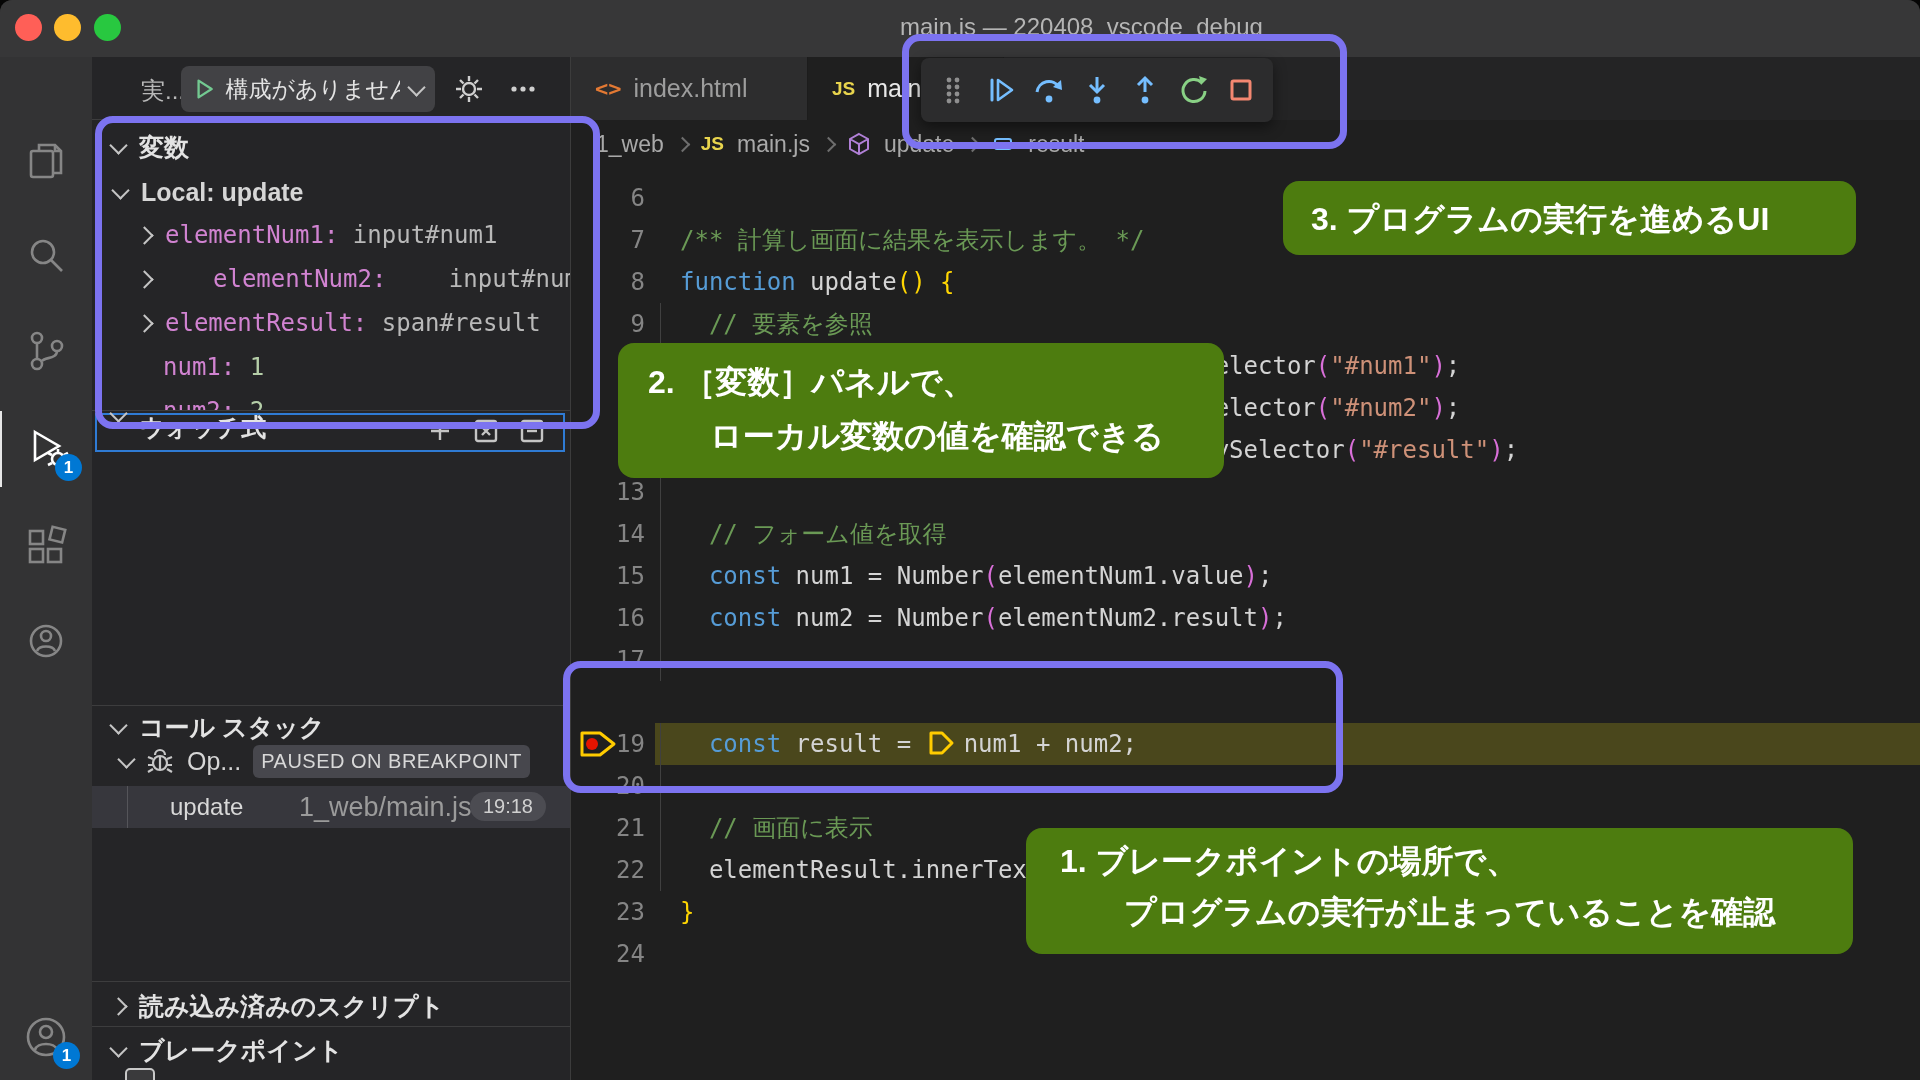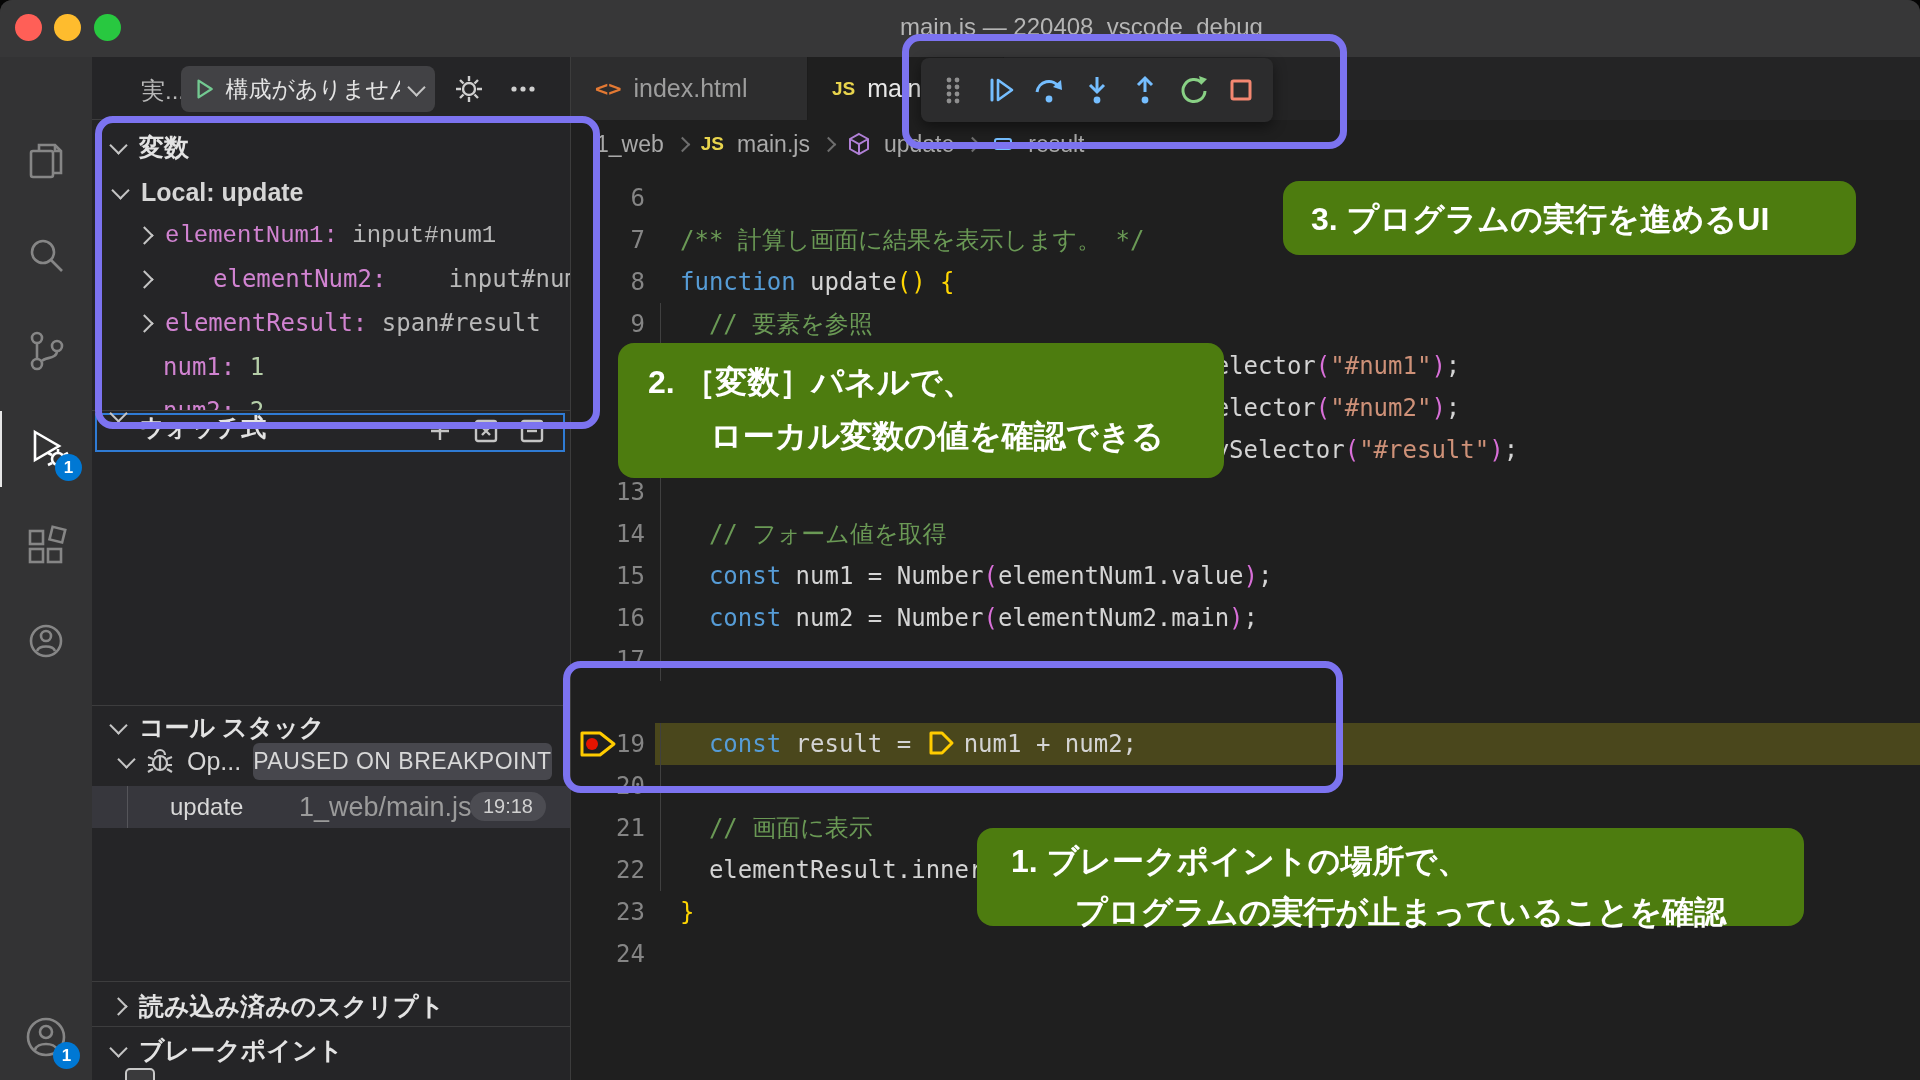--- a/index.html
+++ b/index.html
@@ -45,22 +45,22 @@
   .vnum{color:#b5cea8;}
   .watch-sect{position:absolute;left:0;top:353px;width:100%;height:295px;background:#252527;border-top:1px solid #3d3d3e;}
   .watch-focus{position:absolute;left:3px;top:2px;width:470px;height:39px;border:2px solid #2f7bd4;box-sizing:border-box;}
   .watch-head{position:absolute;left:20px;top:0;height:42px;display:flex;align-items:flex-start;gap:14px;
               font-weight:bold;font-size:25px;color:#e3e3e3;}
   .watch-icons{position:absolute;right:24px;top:6px;display:flex;gap:18px;}
   .watch-icons svg{stroke:#c5c5c5;fill:none;stroke-width:2.4;}
   .stack-sect{position:absolute;left:0;top:648px;width:100%;height:276px;background:#252527;border-top:1px solid #3d3d3e;}
   .sess-row{position:absolute;left:28px;top:34px;height:42px;display:flex;align-items:center;gap:12px;
             font-size:25px;color:#d6d6d6;}
-  .paused-badge{background:#47474d;color:#d8d8d8;font-size:23px;letter-spacing:.5px;border-radius:6px;
-                padding:5px 0;white-space:nowrap;}
+  .paused-badge{background:#47474d;color:#d8d8d8;font-size:20px;letter-spacing:.5px;border-radius:6px;
+                padding:5px 8px;white-space:nowrap;}
   .frame-row{position:absolute;left:0;top:80px;width:100%;height:42px;background:#37373d;}
   .frame-guide{position:absolute;left:35px;top:0;bottom:0;width:1px;background:#55555a;}
   .frame-fn{position:absolute;left:78px;top:0;line-height:42px;font-size:24px;color:#d8d8d8;}
   .frame-file{position:absolute;left:188px;top:0;line-height:42px;font-size:27px;color:#9b9b9b;margin-left:19px;}
   .frame-pos{position:absolute;right:24px;top:6px;background:#4c4c52;color:#d0d0d0;font-size:20px;
              border-radius:15px;padding:3px 13px;}
   .bp-check{position:absolute;left:33px;top:1011px;width:26px;height:26px;border:2px solid #c8c8c8;
             border-radius:5px;background:#3a3a3c;}
   
   .sidebar-edge{position:absolute;left:570px;top:57px;width:1px;height:1023px;background:#3c3c3c;}
@@ -194,21 +194,21 @@
 
     <div class="sect-head" style="top:69px;">
       <span class="chev down"></span>
       <span>変数</span>
     </div>
     <div class="scope-row" style="top:114px;">
       <span class="chev down"></span>
       <span>Local: update</span>
     </div>
     <div>
-        <div class="var-row" style="top: 157px; font-family: Liberation Mono, monospace;"><span class="chev right vchev"></span><span class="vname">elementNum1: </span><span class="vref">input#num1</span></div>
+        <div class="var-row" style="top: 157px;"><span class="chev right vchev"></span><span class="vname">elementNum1: </span><span class="vref">input#num1</span></div>
         <div class="var-row" style="top: 201px; gap: 48px;"><span class="chev right vchev"></span><span class="vname">elementNum2: </span><span class="vref">input#num2</span></div>
         <div class="var-row" style="top: 245px;"><span class="chev right vchev"></span><span class="vname">elementResult: </span><span class="vref">span#result</span></div>
         <div class="var-row" style="top: 289px;"><span class="vchev-sp"></span><span class="vname">num1: </span><span class="vnum">1</span></div>
         <div class="var-row" style="top: 333px;"><span class="vchev-sp"></span><span class="vname">num2: </span><span class="vnum">2</span></div>
       </div>
 
     <div class="watch-sect">
       <div class="watch-focus"></div>
       <div class="watch-head">
         <span class="chev down"></span>
@@ -341,21 +341,21 @@
         <span class="ctext"><span class="comment">  // フォーム値を取得</span></span>
       </div>
       <div class="code-line" style="top: 387px;">
         <span class="lnum">15</span>
         <span class="iguide"></span>
         <span class="ctext"><span class="kw">  const</span><span class="plain"> num1 = Number</span><span class="b2">(</span><span class="plain">elementNum1.value</span><span class="b2">)</span><span class="plain">;</span></span>
       </div>
       <div class="code-line" style="top: 429px;">
         <span class="lnum">16</span>
         <span class="iguide"></span>
-        <span class="ctext"><span class="kw">  const</span><span class="plain"> num2 = Number</span><span class="b2">(</span><span class="plain">elementNum2.main</span><span class="b2">)</span><span class="plain">;</span></span>
+        <span class="ctext"><span class="kw">  const</span><span class="plain"> num2 = Number</span><span class="b2">(</span><span class="plain">elementNum2.result</span><span class="b2">)</span><span class="plain">;</span></span>
       </div>
       <div class="code-line" style="top: 471px;">
         <span class="lnum">17</span>
         <span class="iguide"></span>
         <span class="ctext"></span>
       </div>
       <div class="code-line current" style="top: 555px;">
         <span class="lnum">19</span>
         <span class="iguide"></span>
         <svg class="bp-icon" width="42" height="28" viewBox="0 0 42 28">
@@ -448,18 +448,18 @@
   <div class="obox" style="left:95px;top:116px;width:491px;height:299px;"></div>
   <div class="obox" style="left:563px;top:661px;width:766px;height:118px;"></div>
 
   <div class="note" style="left:1283px;top:181px;width:573px;height:74px;">
     <span class="nl" style="left:28px;top:17px;">3. プログラムの実行を進めるUI</span>
   </div>
   <div class="note" style="left:618px;top:343px;width:606px;height:135px;">
     <span class="nl" style="left:30px;top:18px;">2. ［変数］パネルで、</span>
     <span class="nl" style="left:92px;top:72px;">ローカル変数の値を確認できる</span>
   </div>
-  <div class="note" style="left:977px;top:828px;width:827px;height:98px;">
+  <div class="note" style="left:1026px;top:828px;width:827px;height:126px;">
     <span class="nl" style="left:34px;top:12px;">1. ブレークポイントの場所で、</span>
     <span class="nl" style="left:98px;top:63px;">プログラムの実行が止まっていることを確認</span>
   </div>
 
 </div>
 
 </body></html>

